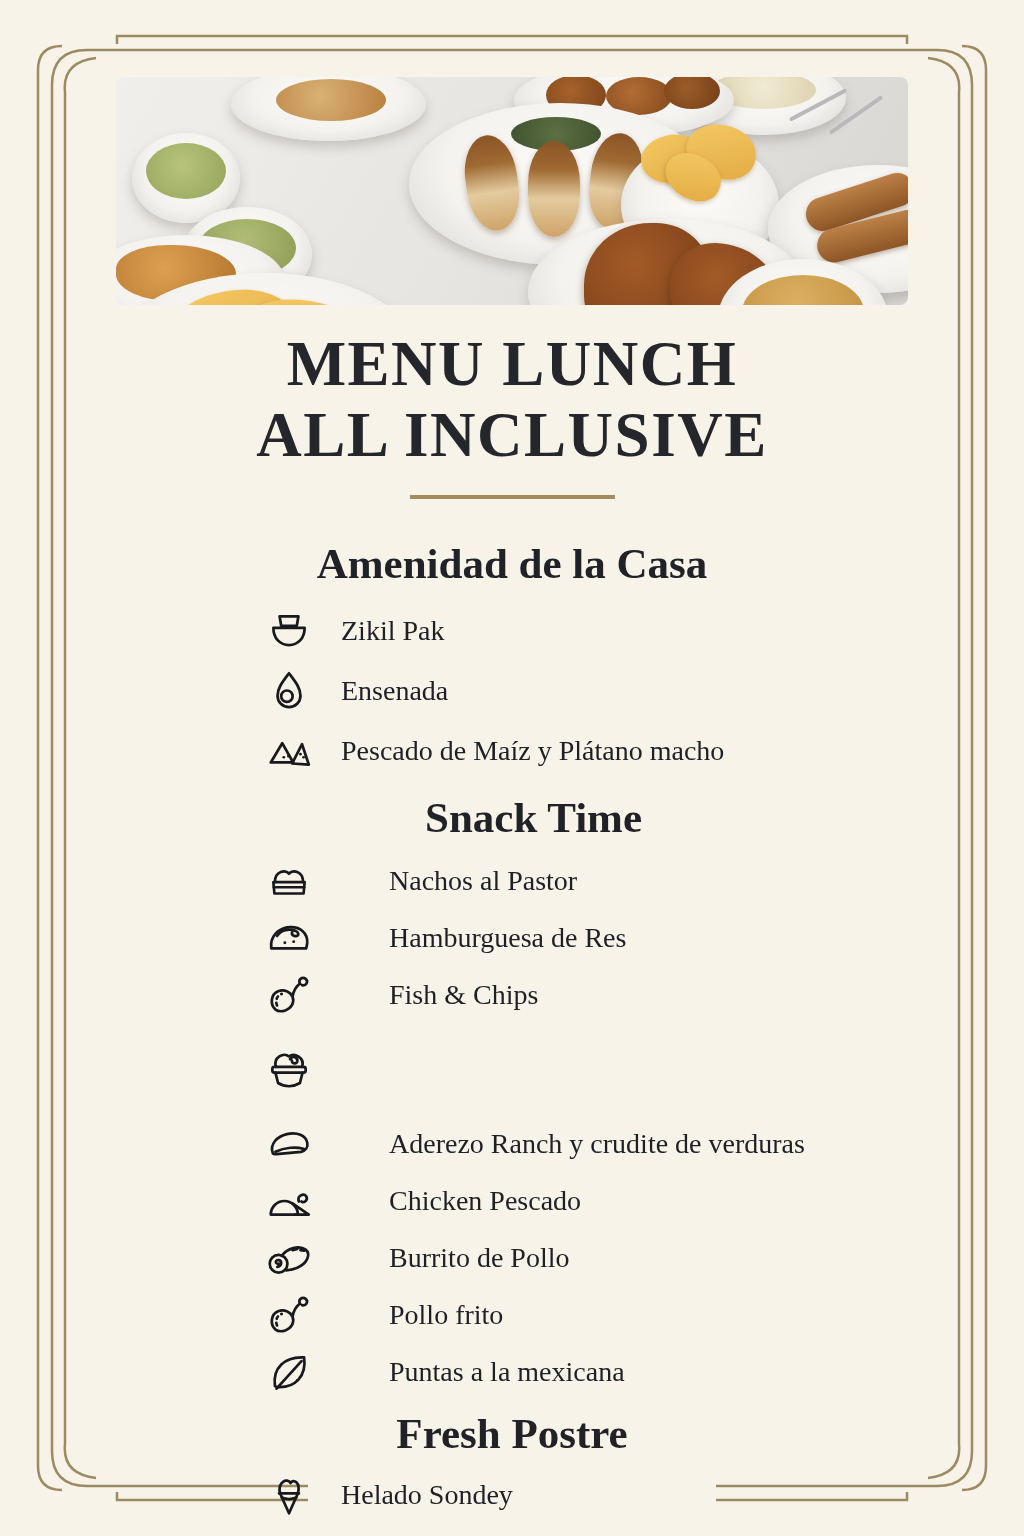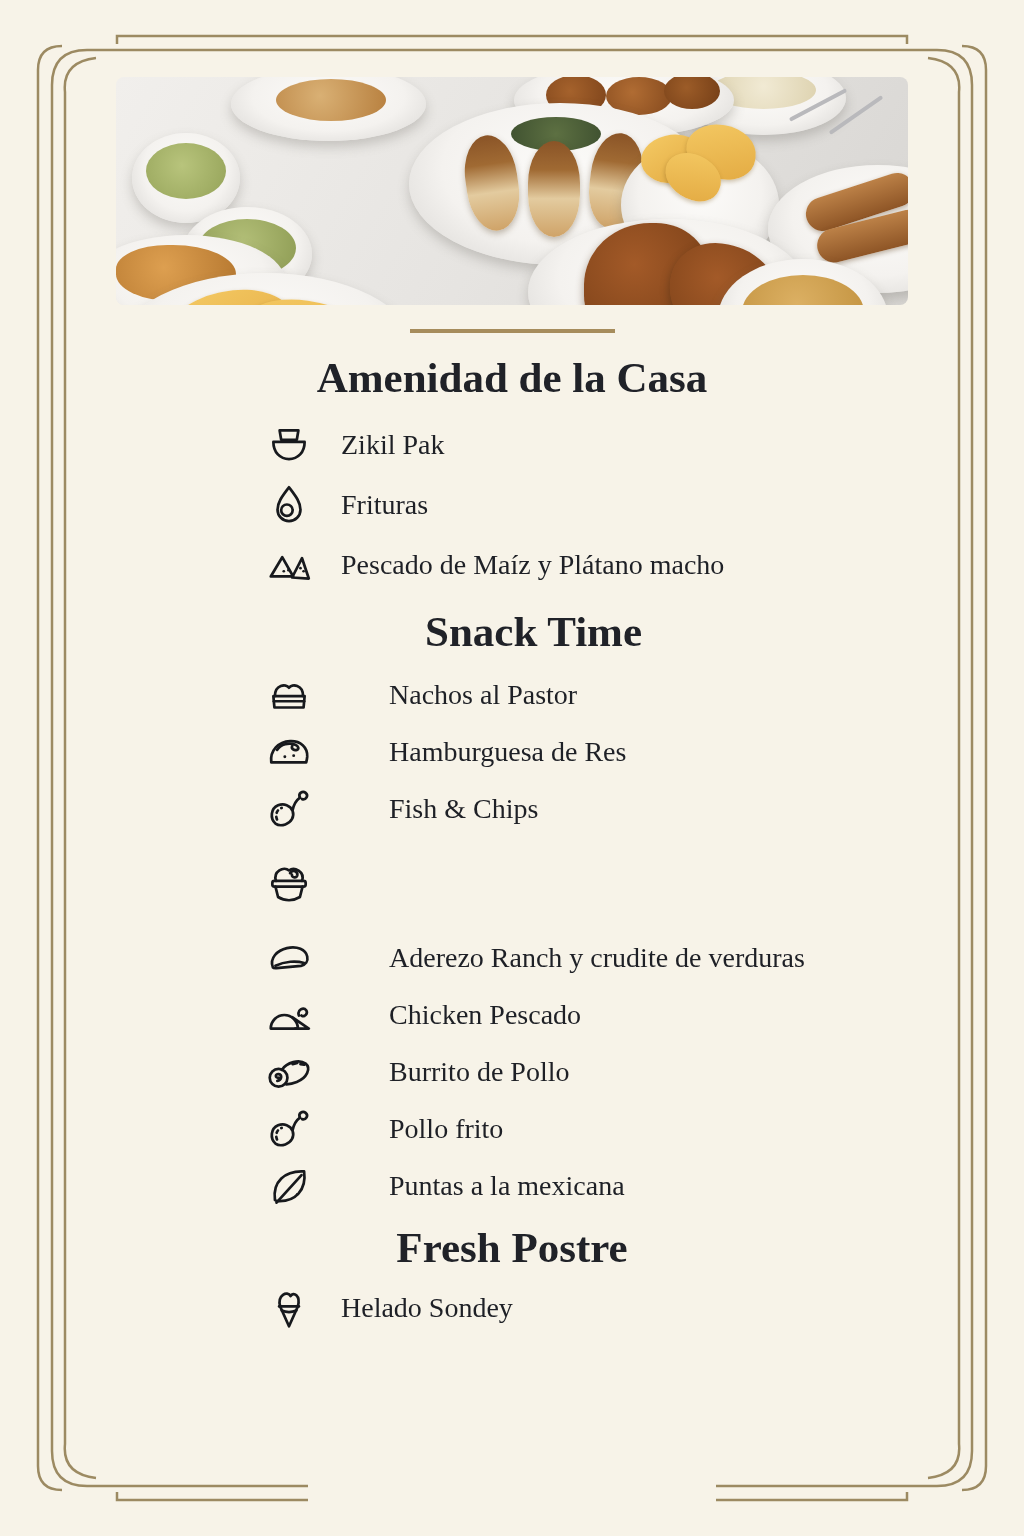--- a/index.html
+++ b/index.html
@@ -31,21 +31,21 @@
     background:linear-gradient(180deg,#bc8147 0%,#8e5526 100%);box-shadow:0 2px 5px rgba(90,60,25,.4);}
   .roast{position:absolute;background:radial-gradient(circle at 40% 35%,#a35a28 0%,#8a4a1e 55%,#6e3a14 100%);
     box-shadow:0 4px 8px rgba(70,45,20,.45);}
   .util{position:absolute;width:4px;height:64px;background:#b9b9bc;border-radius:2px;}
   
   .content{position:absolute;top:305px;left:0;right:0;}
   h1{margin:24px 0 0;text-align:center;font-size:63px;line-height:1.13;
      font-weight:700;letter-spacing:1.5px;color:#24262b;}
   .divider{width:205px;height:4px;margin:24px auto 0;background:#a68c5c;}
   h2{text-align:center;font-size:43px;font-weight:700;line-height:1.25;margin:0;color:#202228;}
-  h2.s1{margin-top:18px;} h2.s2{margin-top:10px;padding-left:43px;} h2.s3{margin-top:6px;}
+  h2.s1{margin-top:38px;} h2.s2{margin-top:10px;padding-left:43px;} h2.s3{margin-top:6px;}
   ul{list-style:none;margin:0;padding:0 0 0 263px;}
   ul.l1{margin-top:10px;} ul.l2{margin-top:8px;} ul.l3{margin-top:6px;}
   li{display:flex;align-items:center;}
   .l1 li{height:60px;} .l2 li{height:57px;gap:48px;} .l2 li.two{height:92px;}
   .l3 li{height:56px;padding-right:263px;}
   .ic{width:52px;min-width:52px;height:52px;display:flex;align-items:center;justify-content:center;}
   .ic svg{width:50px;height:50px;stroke:#17191d;fill:none;stroke-width:2.6;
     stroke-linecap:round;stroke-linejoin:round;}
   .ic svg .dot{fill:#17191d;stroke:none;}
   .ic svg .dash{stroke-dasharray:2.5 4;}
@@ -117,41 +117,45 @@
   <div class="roast" style="left:552px;top:168px;width:112px;height:100px;border-radius:45% 55% 40% 60%;transform:rotate(14deg);"></div>
   <div class="pl" style="left:602px;top:182px;width:170px;height:118px;"></div>
   <div class="food" style="left:626px;top:198px;width:122px;height:74px;background:radial-gradient(circle at 45% 40%,#dcb063,#c1913e);"></div>
   <div class="pl" style="left:2px;top:196px;width:295px;height:150px;"></div>
   <div class="chip" style="left:50px;top:214px;width:130px;height:80px;transform:rotate(-12deg);"></div>
   <div class="chip" style="left:120px;top:224px;width:140px;height:84px;transform:rotate(9deg);"></div>
 </div>
 
 <div class="content">
 
+  <h1>
+    <span>MENU LUNCH</span><br>
+    <span>ALL INCLUSIVE</span>
+  </h1>
   <div class="divider"></div>
 
   <h2 class="s1">Amenidad de la Casa</h2>
   <ul class="l1">
     <li>
       <span class="ic">
         <svg viewBox="0 0 48 48">
             <path d="M15 10 H33 L31.5 19 H16.5 Z"></path>
             <path d="M9 21 H39 C39 31 32.5 37.5 24 37.5 C15.5 37.5 9 31 9 21 Z"></path>
           </svg>
       </span>
       <span class="txt">Zikil Pak</span>
     </li>
     <li>
       <span class="ic">
         <svg viewBox="0 0 48 48">
             <path d="M24 7 C30 15 35 21 35 28.5 A11 11 0 0 1 13 28.5 C13 21 18 15 24 7 Z"></path>
             <circle cx="22" cy="29" r="5.5"></circle>
           </svg>
       </span>
-      <span class="txt">Frituras</span>
+      <span class="txt">Ensenada</span>
     </li>
     <li>
       <span class="ic">
         <svg viewBox="0 0 48 48">
             <path d="M27 36 L36.5 17.5 L43 37 Z"></path>
             <path d="M6.5 35 L17.5 16.5 L28 35 Z"></path>
             <circle class="dot" cx="19" cy="30" r="1.3"></circle>
             <circle class="dot" cx="23.5" cy="29" r="1.3"></circle>
             <circle class="dot" cx="35" cy="27" r="1.3"></circle>
             <circle class="dot" cx="38" cy="30" r="1.3"></circle>

